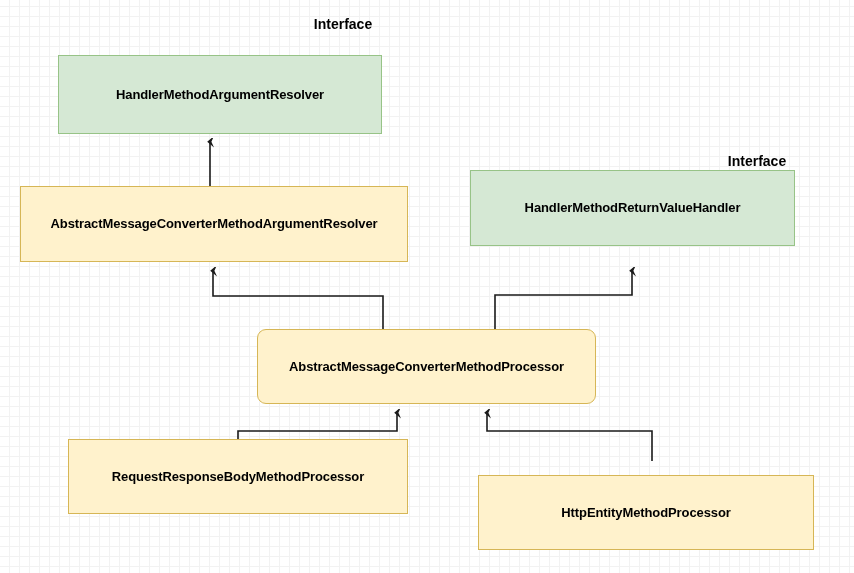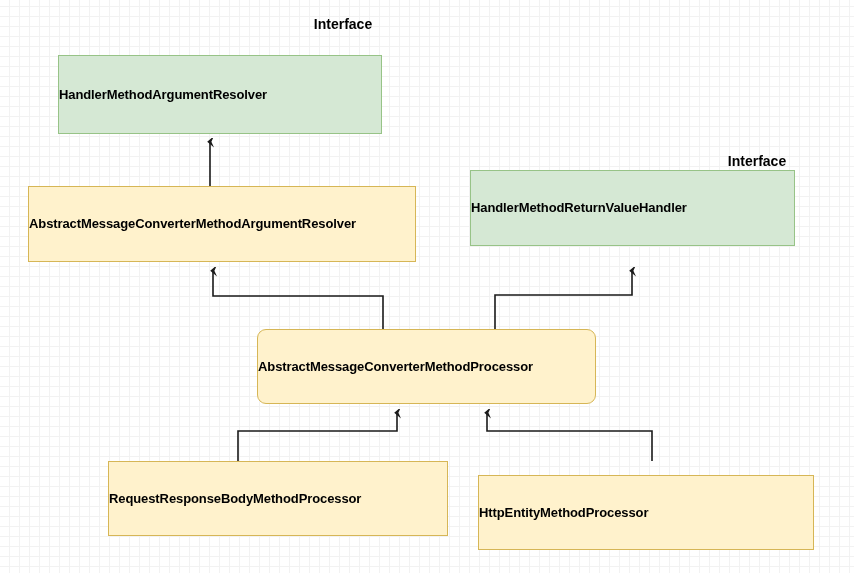--- a/index.html
+++ b/index.html
@@ -35,21 +35,21 @@
     top: 0;
     width: 854px;
     height: 573px;
     pointer-events: none;
   }
   .node {
     position: absolute;
     box-sizing: border-box;
     display: flex;
     align-items: center;
-    justify-content: flex-start;
+    justify-content: center;
     text-align: center;
     font-size: 13px;
     font-weight: bold;
     color: #000000;
     border-width: 1px;
     border-style: solid;
     letter-spacing: -0.1px;
     line-height: 1.2;
     padding: 0 0;
     white-space: nowrap;
@@ -92,30 +92,30 @@
   </svg>
 
   <div id="stereotype-layer">
       <div class="stereotype" style="left: 343px; top: 16px;">Interface</div>
       <div class="stereotype" style="left: 757px; top: 153px;">Interface</div>
     </div>
   <div id="node-layer">
       <div class="node node-interface" style="left: 58px; top: 55px; width: 324px; height: 79px;">
         <span>HandlerMethodArgumentResolver</span>
       </div>
-      <div class="node node-class" style="left: 28px; top: 186px; width: 388px; height: 76px;">
+      <div class="node node-class" style="left: 20px; top: 186px; width: 388px; height: 76px;">
         <span>AbstractMessageConverterMethodArgumentResolver</span>
       </div>
       <div class="node node-interface" style="left: 470px; top: 170px; width: 325px; height: 76px;">
         <span>HandlerMethodReturnValueHandler</span>
       </div>
       <div class="node node-class" style="left: 257px; top: 329px; width: 339px; height: 75px; border-radius: 9px;">
         <span>AbstractMessageConverterMethodProcessor</span>
       </div>
-      <div class="node node-class" style="left: 68px; top: 461px; width: 340px; height: 75px; margin-left: 40px;">
+      <div class="node node-class" style="left: 68px; top: 439px; width: 340px; height: 75px;">
         <span>RequestResponseBodyMethodProcessor</span>
       </div>
       <div class="node node-class" style="left: 478px; top: 475px; width: 336px; height: 75px;">
         <span>HttpEntityMethodProcessor</span>
       </div>
     </div>
 
 </div>
 
 </body></html>

